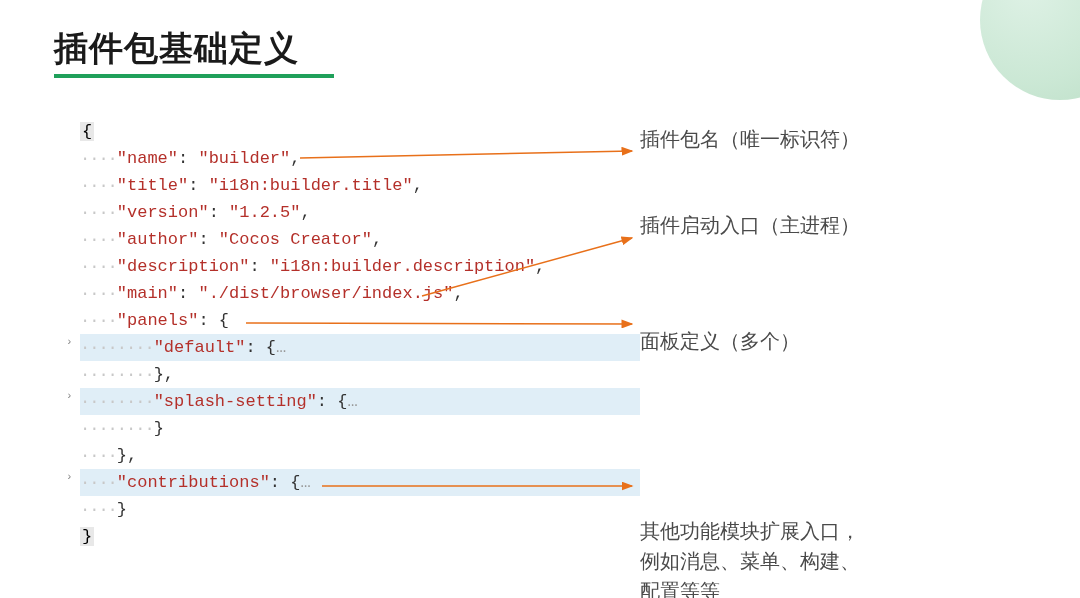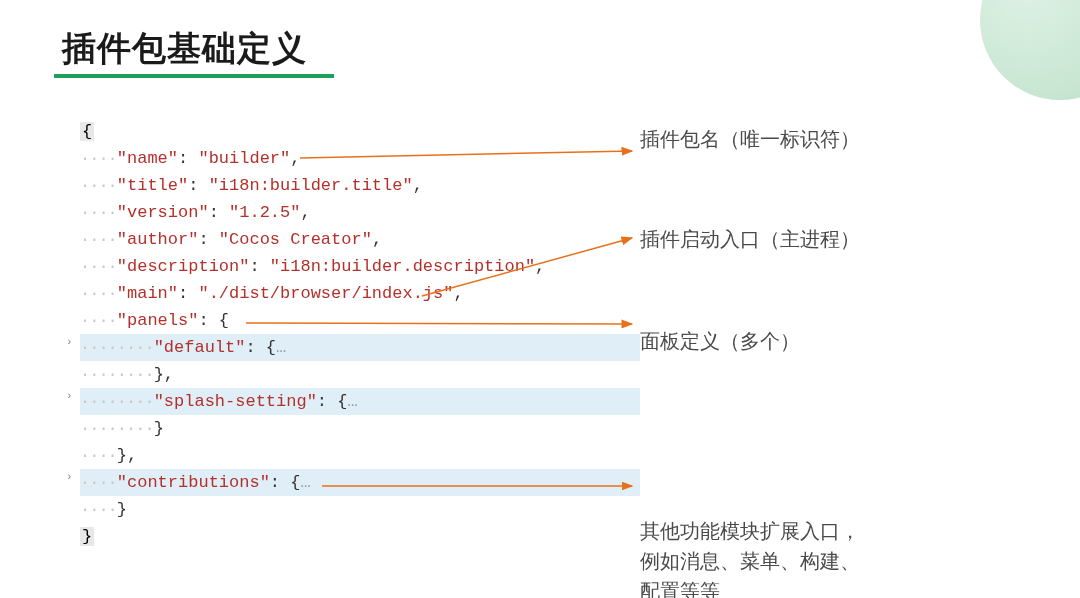--- a/index.html
+++ b/index.html
@@ -22,21 +22,20 @@
       opacity: 0.6;
     }
     .title {
       position: absolute;
       top: 26px;
       left: 54px;
       font-size: 34px;
       font-weight: 700;
       color: #1a1a1a;
       letter-spacing: 1px;
-      margin-left: 8px;
     }
     .title-underline {
       position: absolute;
       top: 74px;
       left: 54px;
       width: 280px;
       height: 4px;
       background: #1fa05a;
     }
     .code-area {
@@ -127,21 +126,21 @@
 
   <line x1="246" y1="205" x2="632" y2="206" stroke="#e8701a" stroke-width="1.5" marker-end="url(#arrowhead)"></line>
 
   <line x1="322" y1="368" x2="632" y2="368" stroke="#e8701a" stroke-width="1.5" marker-end="url(#arrowhead)"></line>
 </svg>
 
 <div class="annotations">
   <div class="anno" style="top:8px;font-family:Liberation Mono, monospace;">
     <span class="anno-text">插件包名（唯一标识符）</span>
   </div>
-  <div class="anno" style="top:106px;">
+  <div class="anno" style="top:92px;">
     <span class="anno-text">插件启动入口（主进程）</span>
   </div>
   <div class="anno" style="top:208px;">
     <span class="anno-text">面板定义（多个）</span>
   </div>
   <div class="anno" style="top:354px;margin-top:44px;">
     <span class="anno-text" style="white-space:pre-line;">其他功能模块扩展入口，
 例如消息、菜单、构建、
 配置等等</span>
   </div>

